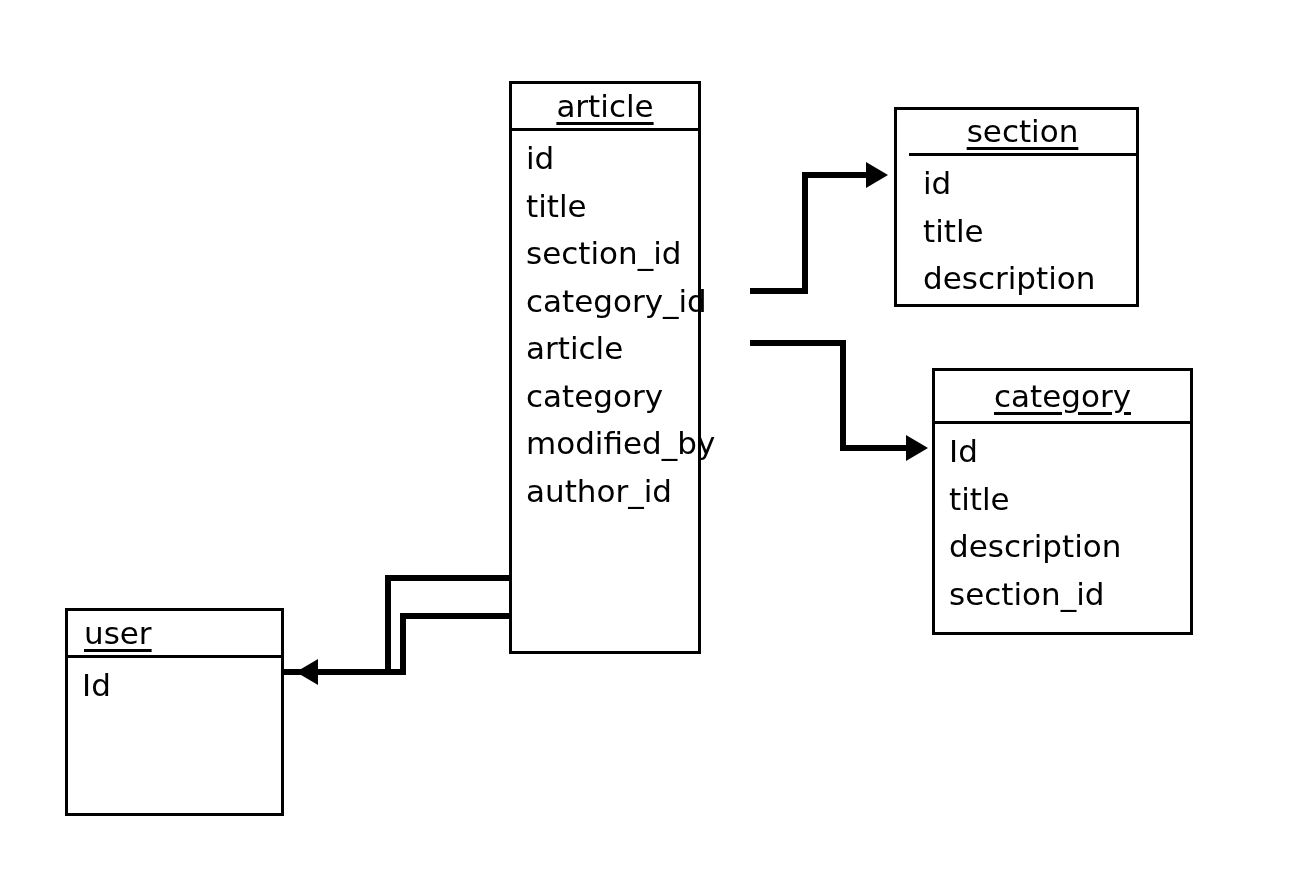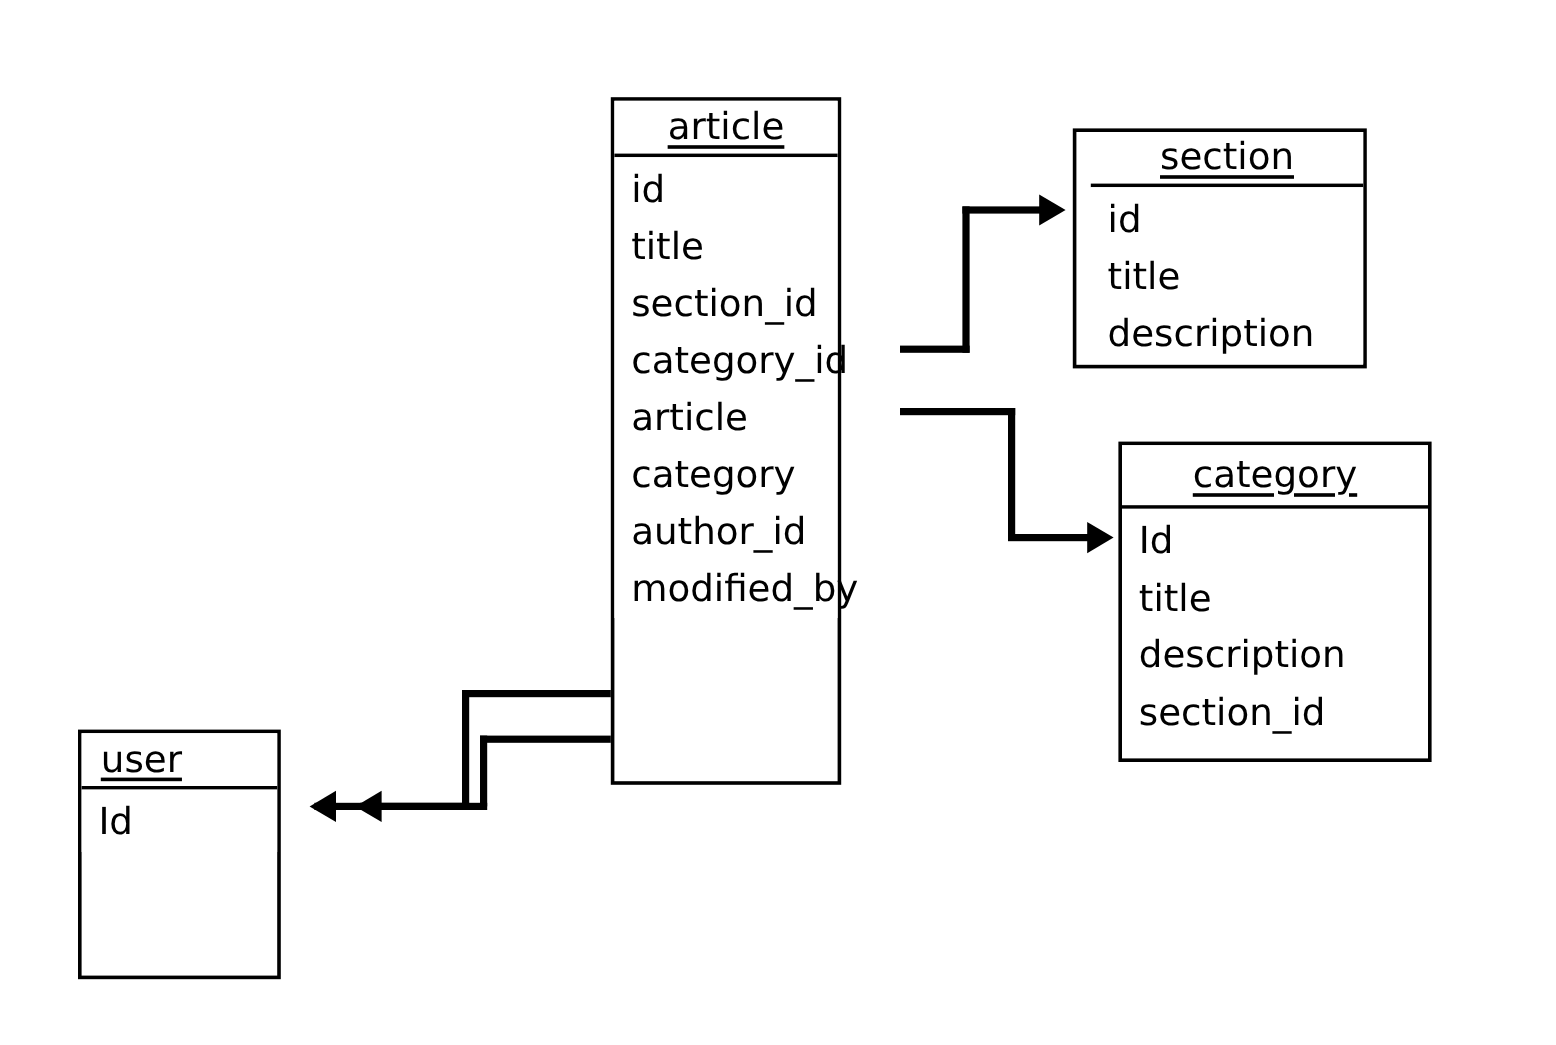--- a/index.html
+++ b/index.html
@@ -109,22 +109,22 @@
     <div class="entity-header" style="height:47px;">
       <span class="entity-title">article</span>
     </div>
     <div class="entity-fields">
       <div class="field">id</div>
       <div class="field">title</div>
       <div class="field">section_id</div>
       <div class="field">category_id</div>
       <div class="field">article</div>
       <div class="field">category</div>
+      <div class="field">modified_by</div>
       <div class="field">author_id</div>
-      <div class="field">modified_by</div>
     </div>
   </div>
 
   <div class="entity" style="left:894px; top:107px; width:245px; height:200px;padding-left:12px;">
     <div class="entity-header" style="height:46px;">
       <span class="entity-title">section</span>
     </div>
     <div class="entity-fields">
       <div class="field">id</div>
       <div class="field">title</div>
@@ -137,21 +137,21 @@
       <span class="entity-title">category</span>
     </div>
     <div class="entity-fields">
       <div class="field">Id</div>
       <div class="field">title</div>
       <div class="field">description</div>
       <div class="field">section_id</div>
     </div>
   </div>
 
-  <div class="entity" style="left:65px; top:608px; width:169px; height:208px;">
+  <div class="entity" style="left:65px; top:608px; width:219px; height:208px;">
     <div class="entity-header left-align" style="height:47px;">
       <span class="entity-title">user</span>
     </div>
     <div class="entity-fields">
       <div class="field">Id</div>
     </div>
   </div>
 
 </div>
 

